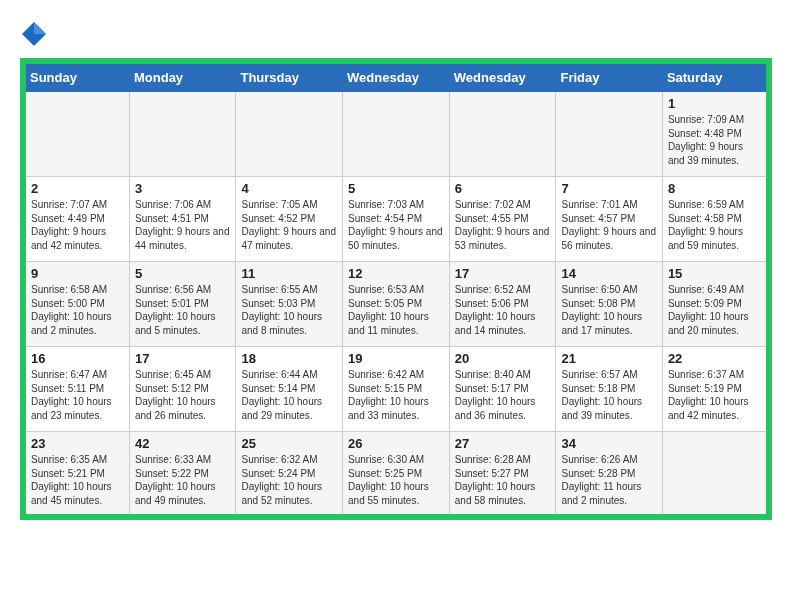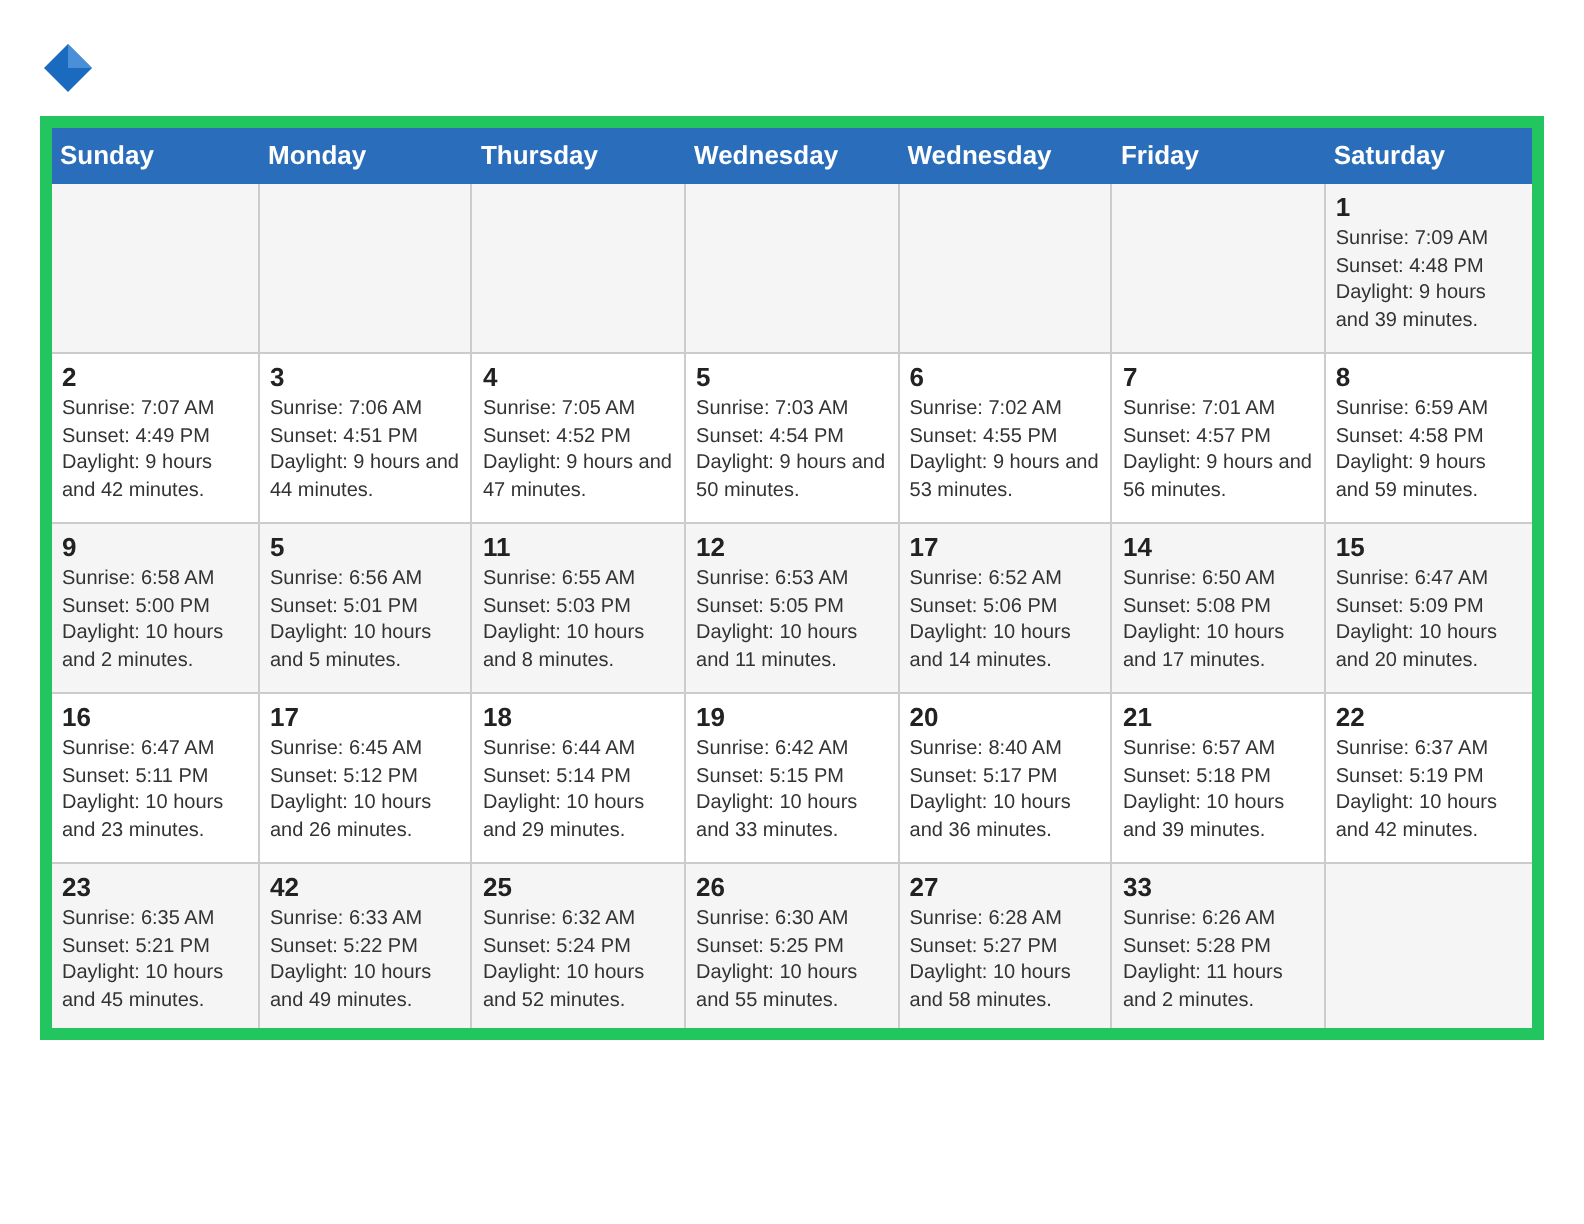--- a/index.html
+++ b/index.html
@@ -210,21 +210,21 @@
 Daylight: 10 hours and 14 minutes.</div>
           </td>
           <td class="shade">
             <span class="day-num">14</span>
             <div class="day-info">Sunrise: 6:50 AM
 Sunset: 5:08 PM
 Daylight: 10 hours and 17 minutes.</div>
           </td>
           <td class="shade">
             <span class="day-num">15</span>
-            <div class="day-info">Sunrise: 6:47 AM
+            <div class="day-info">Sunrise: 6:49 AM
 Sunset: 5:09 PM
 Daylight: 10 hours and 20 minutes.</div>
           </td>
         </tr>
         <tr>
           <td>
             <span class="day-num">16</span>
             <div class="day-info">Sunrise: 6:47 AM
 Sunset: 5:11 PM
 Daylight: 10 hours and 23 minutes.</div>
@@ -291,21 +291,21 @@
 Sunset: 5:25 PM
 Daylight: 10 hours and 55 minutes.</div>
           </td>
           <td class="shade">
             <span class="day-num">27</span>
             <div class="day-info">Sunrise: 6:28 AM
 Sunset: 5:27 PM
 Daylight: 10 hours and 58 minutes.</div>
           </td>
           <td class="shade">
-            <span class="day-num">33</span>
+            <span class="day-num">34</span>
             <div class="day-info">Sunrise: 6:26 AM
 Sunset: 5:28 PM
 Daylight: 11 hours and 2 minutes.</div>
           </td>
           <td class="shade"></td>
         </tr>
       </tbody>
   </table>
 </div>
 

